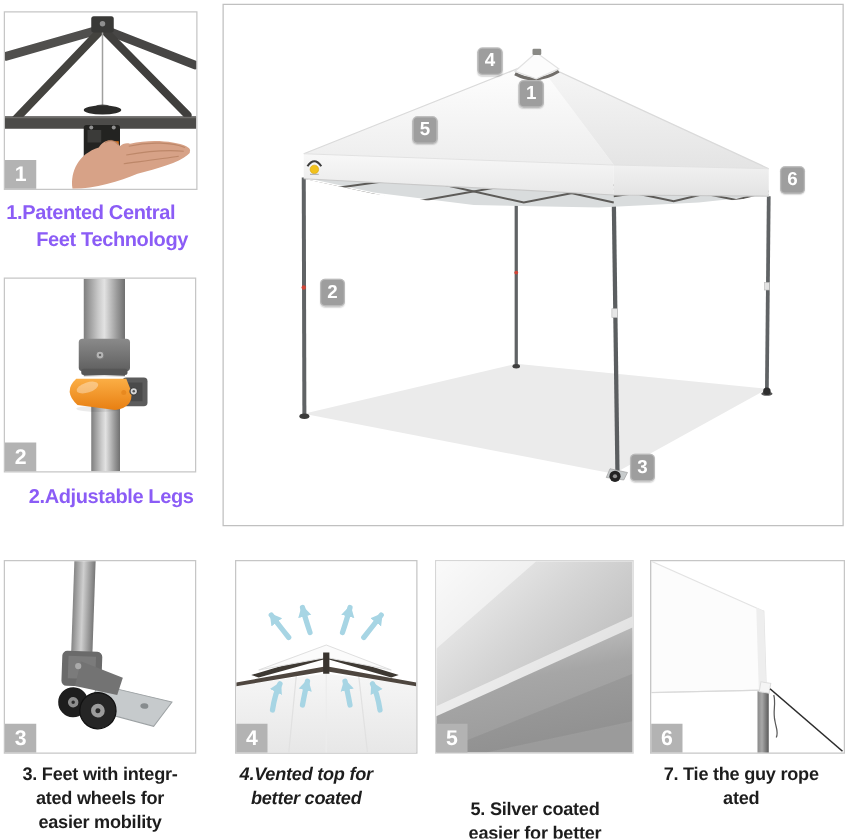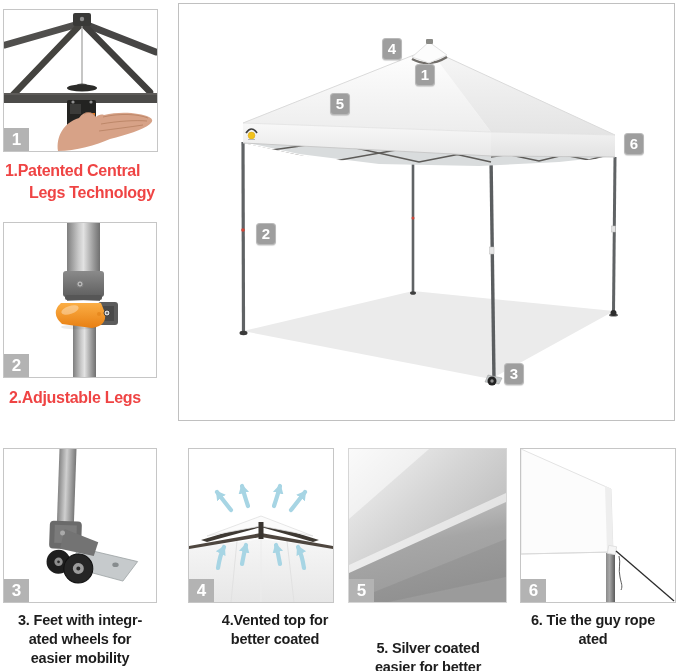--- a/index.html
+++ b/index.html
@@ -15,21 +15,21 @@
     position:absolute;left:0;bottom:0;width:25px;height:23px;background:#b3b3b3;
     color:#ffffff;font-size:17px;font-weight:bold;line-height:23px;text-align:center;
   }
   .callout-badge{
     position:absolute;width:20px;height:22px;background:#9e9e9e;border-radius:4px;
     color:#ffffff;font-size:15px;font-weight:bold;line-height:22px;text-align:center;
     box-shadow:inset 0 0 0 1px rgba(255,255,255,0.28), 0 1px 1px rgba(0,0,0,0.15);
   }
   .cap-top{
     position:absolute;font-size:16px;font-weight:bold;letter-spacing:-0.3px;
-    line-height:22px;color:#ef4444;white-space:nowrap;
+    line-height:22px;color:#8b5cf6;white-space:nowrap;
   }
   .cap-top .l2{display:block;margin-left:24px;}
   .cap-bottom{
     position:absolute;top:611px;font-size:14.5px;font-weight:bold;letter-spacing:-0.2px;
     line-height:19px;color:#1d1d1d;text-align:center;
   }
   .cap-bottom span{display:block;}
 </style>
 </head>
 <body>
@@ -64,21 +64,21 @@
         <path d="M99 107 C116 103 134 104 144 108"></path>
         <path d="M97 114 C114 111 132 110 143 111"></path>
         <path d="M95 121 C110 119 126 117 139 115"></path>
         <path d="M80 104 Q86 100 91 106"></path>
       </g>
     </svg>
     <div class="corner-badge">1</div>
   </div>
   <div class="cap-top" style="left:5px;top:160px;">
     <span class="l1">1.Patented Central</span>
-    <span class="l2">Legs Technology</span>
+    <span class="l2">Feet Technology</span>
   </div>
 
   <div class="photo" style="left:3px;top:222px;width:154px;height:156px;">
     <svg viewBox="0 0 152 154">
       <defs>
         <linearGradient id="tubeG" x1="0" y1="0" x2="1" y2="0">
           <stop offset="0" stop-color="#7e7e7e"></stop>
             <stop offset="0.35" stop-color="#c9c9c9"></stop>
           <stop offset="0.5" stop-color="#e2e2e2"></stop>
             <stop offset="0.8" stop-color="#9b9b9b"></stop>
@@ -103,21 +103,21 @@
       <rect x="94" y="79" width="20" height="23" rx="3" fill="#5c5c5c"></rect>
       <rect x="97" y="83" width="13" height="15" fill="#4a4a4a"></rect>
       <path d="M57 80 Q46 90 58 101 L88 105 Q103 103 101 90 L97 80 Z" fill="url(#orgG)"></path>
       <ellipse cx="66" cy="87" rx="9" ry="4" fill="rgba(255,255,255,0.35)" transform="rotate(-18 66 87)"></ellipse>
       <circle cx="95" cy="91" r="2" fill="#e8891f"></circle>
       <circle cx="103" cy="90" r="3" fill="#d8d8d8" stroke="#3f3f3f"></circle>
       <circle cx="103" cy="90" r="1" fill="#555555"></circle>
     </svg>
     <div class="corner-badge">2</div>
   </div>
-  <div class="cap-top" style="left:9px;top:387px;">
+  <div class="cap-top" style="left:23px;top:387px;">
     <span class="l1">2.Adjustable Legs</span>
   </div>
 
   <div class="photo" style="left:178px;top:3px;width:497px;height:418px;border-color:#c0c0c0;">
     <svg viewBox="0 0 495 416">
       <defs>
         <linearGradient id="roofL" x1="0" y1="0" x2="0" y2="1">
           <stop offset="0" stop-color="#ffffff"></stop>
             <stop offset="1" stop-color="#ededed"></stop>
         </linearGradient>
@@ -250,21 +250,21 @@
         <path d="M91 115 Q89 104 87 96"></path>
         <path d="M115 119 Q113 106 109 98"></path>
         <path d="M42 61 Q34 51 28 43"></path>
         <path d="M59 57 Q55 45 53 37"></path>
         <path d="M85 57 Q89 45 91 37"></path>
         <path d="M102 61 Q110 51 116 43"></path>
       </g>
     </svg>
     <div class="corner-badge">4</div>
   </div>
-  <div class="cap-bottom" style="left:192px;width:166px;">
+  <div class="cap-bottom" style="left:162px;width:166px;font-style:italic;">
     <span>4.Vented top for</span>
     <span>better coated</span>
   </div>
 
   <div class="photo" style="left:348px;top:448px;width:159px;height:155px;border-color:#d6d6d6;">
     <svg viewBox="0 0 157 153">
       <defs>
         <linearGradient id="g5a" x1="0" y1="0" x2="1" y2="1">
           <stop offset="0" stop-color="#f5f5f5"></stop>
             <stop offset="0.4" stop-color="#d5d5d5"></stop>
@@ -303,17 +303,17 @@
       <polygon points="84,37 90,40 92,103 86,102" fill="#eeeeee"></polygon>
       <path d="M0 105 L92 103" stroke="#d9d9d9" stroke-width="1" fill="none"></path>
       <rect x="85" y="104" width="9" height="51" fill="url(#pole6)"></rect>
       <rect x="87" y="97" width="8" height="8" fill="#f5f5f5" stroke="#dddddd" stroke-width="0.8" transform="rotate(10 91 101)"></rect>
       <line x1="95" y1="102" x2="153" y2="152" stroke="#2c2c2c" stroke-width="1.3"></line>
       <path d="M98 107 c2 7 -1 13 1 21 c1 6 3 9 1 13" stroke="#5a5a5a" stroke-width="1" fill="none"></path>
     </svg>
     <div class="corner-badge">6</div>
   </div>
   <div class="cap-bottom" style="left:508px;width:170px;">
-    <span>6. Tie the guy rope</span>
+    <span>7. Tie the guy rope</span>
     <span>ated</span>
   </div>
 
 </div>
 
 </body></html>

